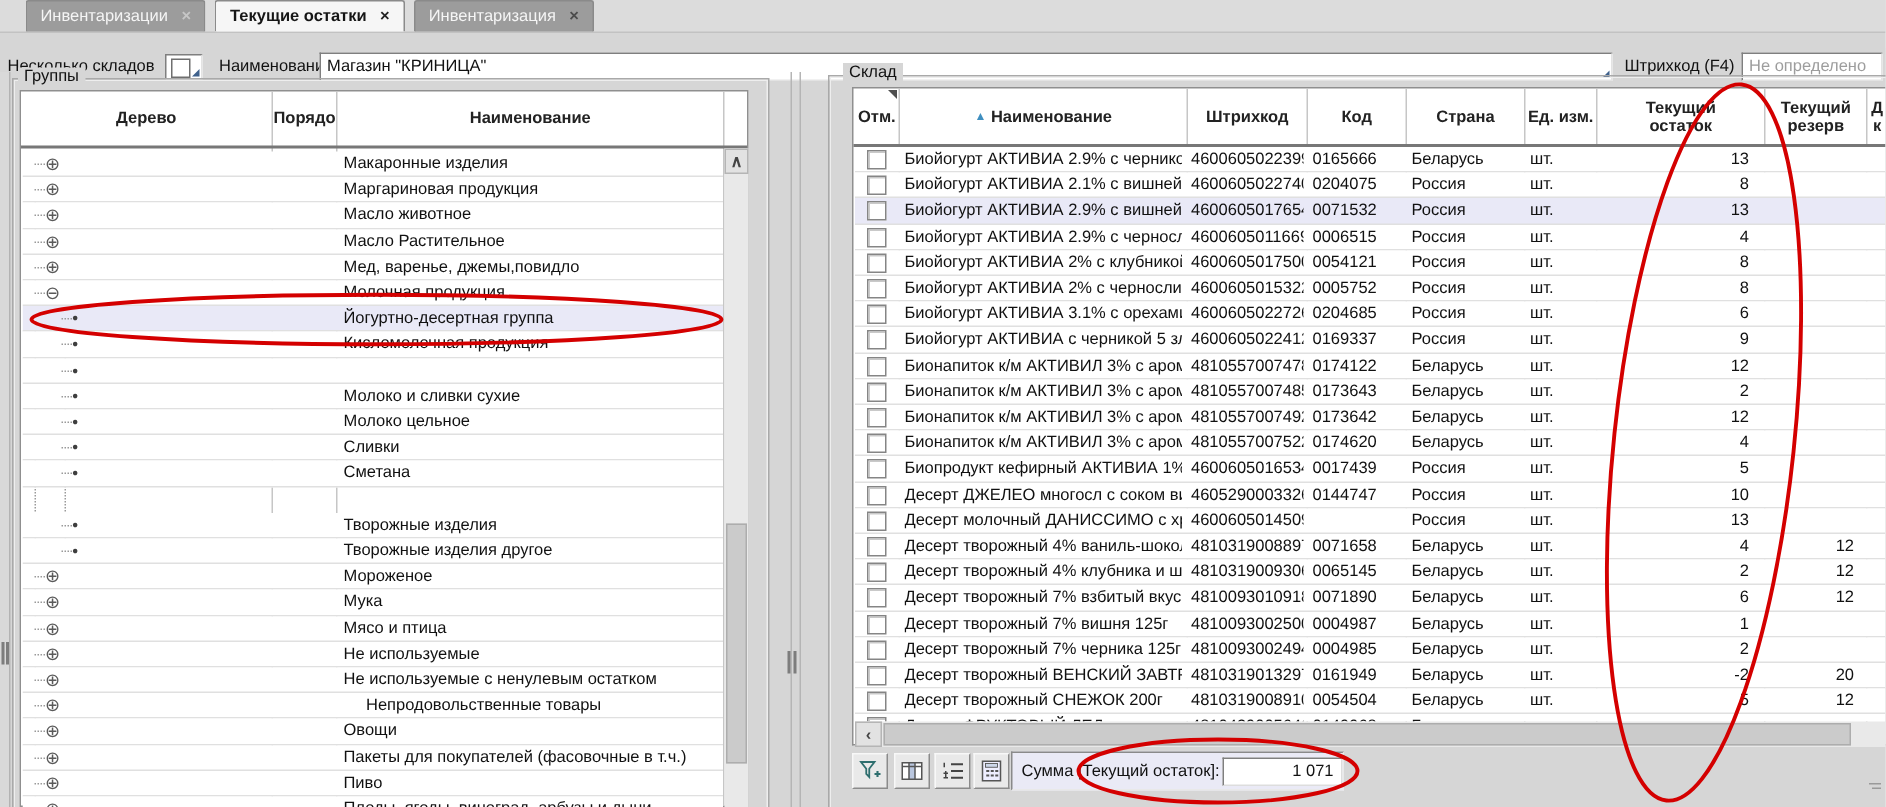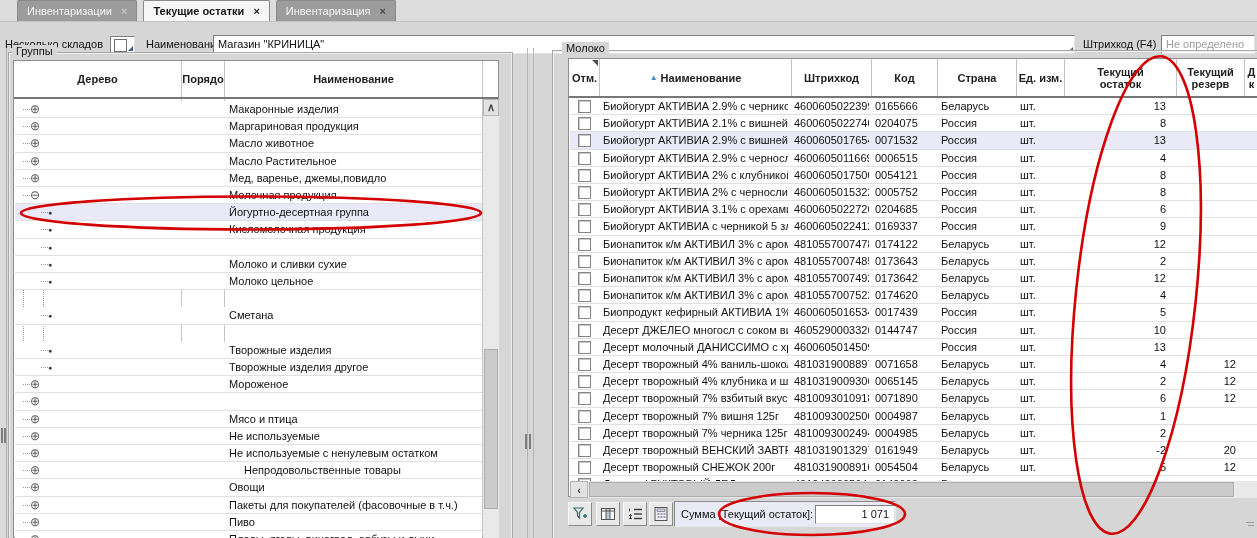--- a/index.html
+++ b/index.html
@@ -159,38 +159,43 @@
           <span class="tico bul" style="left: 33px;">●</span>
         </div>
         <div class="trow" style="top: 156.8px;">
           <span class="tico bul" style="left: 33px;">●</span>
           <span class="cellabs" style="left: 214px; width: 250px;">Молоко и  сливки сухие</span>
         </div>
         <div class="trow" style="top: 174px;">
           <span class="tico bul" style="left: 33px;">●</span>
           <span class="cellabs" style="left: 214px; width: 250px;">Молоко цельное</span>
         </div>
+        <div class="trow" style="top: 191.2px;">
+          <span class="tico bul" style="left: 33px;">●</span>
+          <span class="cellabs" style="left: 214px; width: 250px;">Сливки</span>
+        </div>
         <div class="trow" style="top: 208.4px;">
           <span class="tico bul" style="left: 33px;">●</span>
           <span class="cellabs" style="left: 214px; width: 250px;">Сметана</span>
         </div>
         <div class="trow" style="top: 242.8px;">
           <span class="tico bul" style="left: 33px;">●</span>
           <span class="cellabs" style="left: 214px; width: 250px;">Творожные изделия</span>
         </div>
         <div class="trow" style="top: 260px;">
           <span class="tico bul" style="left: 33px;">●</span>
           <span class="cellabs" style="left: 214px; width: 250px;">Творожные изделия другое</span>
         </div>
         <div class="trow" style="top: 277.2px;">
           <span class="tico" style="left: 15px;">⊕</span>
           <span class="cellabs" style="left: 214px; width: 250px;">Мороженое</span>
         </div>
         <div class="trow" style="top: 294.4px;">
           <span class="tico" style="left: 15px;">⊕</span>
+          <span class="cellabs" style="left: 214px; width: 250px;">Мука</span>
         </div>
         <div class="trow" style="top: 311.6px;">
           <span class="tico" style="left: 15px;">⊕</span>
           <span class="cellabs" style="left: 214px; width: 250px;">Мясо и птица</span>
         </div>
         <div class="trow" style="top: 328.8px;">
           <span class="tico" style="left: 15px;">⊕</span>
           <span class="cellabs" style="left: 214px; width: 250px;">Не используемые</span>
         </div>
         <div class="trow" style="top: 346px;">
@@ -223,21 +228,21 @@
       <div class="sbarrow" style="left:0;top:0;width:16px;height:17px;">∧</div>
       <div class="sbthumb" style="left:1px;top:250px;width:14px;height:160px;"></div>
     </div>
   </div>
 
   <div class="splitline" style="left:527px;top:48px;height:490px;"></div>
   <div class="splitline" style="left:533px;top:48px;height:490px;"></div>
   <div class="grip" style="left:525px;top:434px;"></div>
   <div class="grip" style="left:529px;top:434px;"></div>
 
-  <span class="glabel" style="left:562px;top:42px;">Молоко</span>
+  <span class="glabel" style="left:562px;top:42px;">Склад</span>
   <div class="gbox" style="left:552px;top:50px;width:710px;height:494px;"></div>
 
   <div class="tframe" style="left:568px;top:58px;width:689px;height:439px;border-right:none;">
 
     <div class="vline" style="left:30px;"></div>
       <div class="vline" style="left:222px;"></div>
     <div class="vline" style="left:302px;"></div>
       <div class="vline" style="left:368px;"></div>
     <div class="vline" style="left:447px;"></div>
       <div class="vline" style="left:495px;"></div>

